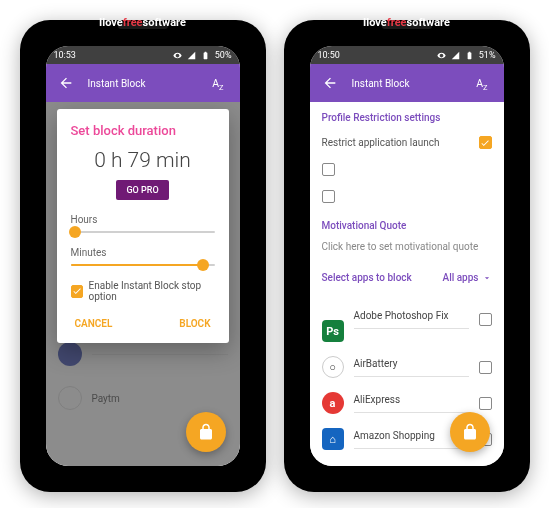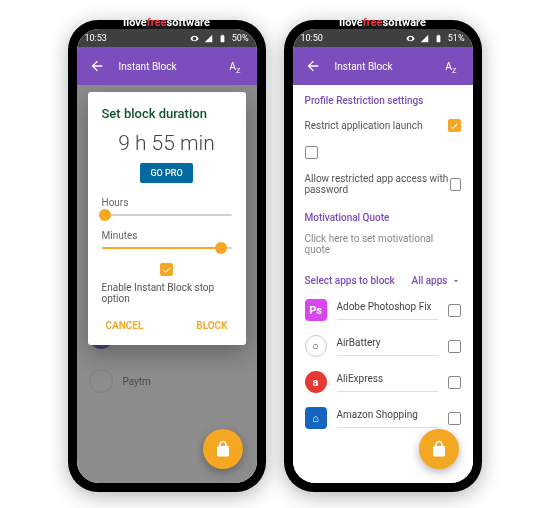--- a/index.html
+++ b/index.html
@@ -1,40 +1,40 @@
 <!DOCTYPE html>
 <html><head>
 <meta charset="utf-8">
 <style>
 * { margin: 0; padding: 0; box-sizing: border-box; font-family: Roboto, Arial, sans-serif; }
 body { background: #fff; padding: 20px 10px; display: flex; gap: 18px; justify-content: center; }
-.phone { width: 198px; height: 472px; background: #000; border-radius: 30px; padding: 9px; position: relative; box-shadow: 0 4px 20px rgba(0,0,0,0.3); }
+.phone { width: 246px; height: 472px; background: #000; border-radius: 30px; padding: 26px; position: relative; box-shadow: 0 4px 20px rgba(0,0,0,0.3); }
 .phone::before { content: ""; position: absolute; top: 3px; left: 50%; transform: translateX(-50%); width: 50px; height: 6px; background: #1a1a1a; border-radius: 3px; }
 .watermark { position: absolute; top: -4px; left: 50%; transform: translateX(-50%); color: #fff; font-size: 11px; font-weight: bold; z-index: 10; white-space: nowrap; }
 .watermark .free { color: #e63946; }
 .screen { width: 100%; height: 100%; background: #fff; border-radius: 22px; overflow: hidden; position: relative; }
 .statusbar { height: 18px; background: #404040; color: #fff; display: flex; align-items: center; justify-content: space-between; padding: 0 8px; font-size: 9px; }
 .statusbar .right { display: flex; align-items: center; gap: 5px; }
 .statusbar svg { width: 9px; height: 9px; fill: #fff; }
 .appbar { height: 38px; background: #7c4dbd; color: #fff; display: flex; align-items: center; padding: 0 12px; gap: 14px; }
 .appbar .title { flex: 1; font-size: 10px; font-weight: 400; }
 .appbar svg { fill: #fff; }
 .content { position: absolute; top: 56px; bottom: 0; left: 0; right: 0; overflow: hidden; background: #fff; }
 .dim { position: absolute; inset: 0; background: rgba(0,0,0,0.45); }
 .dialog { position: absolute; top: 7px; left: 11px; right: 11px; background: #fff; border-radius: 3px; padding: 14px 14px 8px; box-shadow: 0 8px 24px rgba(0,0,0,0.3); }
-.dialog h3 { font-size: 13px; font-weight: 500; color: #14532d; margin-bottom: 10px; }
+.dialog h3 { font-size: 13px; font-weight: 500; color: #ec4899; margin-bottom: 10px; }
 .duration { text-align: center; font-size: 21px; color: #444; font-weight: 300; margin: 6px 0 8px; }
 .upgrade { font-size: 9px; color: #777; text-align: center; line-height: 1.4; margin-bottom: 8px; }
-.gopro { display: block; margin: 0 auto 14px; background: #0369a1; color: #fff; border: none; padding: 5px 10px; font-size: 9px; font-weight: 500; border-radius: 2px; }
+.gopro { display: block; margin: 0 auto 14px; background: #701a75; color: #fff; border: none; padding: 5px 10px; font-size: 9px; font-weight: 500; border-radius: 2px; }
 .slider-section { margin-bottom: 14px; }
 .slider-label { font-size: 10px; color: #666; margin-bottom: 6px; }
 .slider-track { position: relative; height: 2px; background: #d0d0d0; border-radius: 1px; }
 .slider-fill { position: absolute; left: 0; top: 0; height: 100%; background: #f5a623; border-radius: 1px; }
 .slider-thumb { position: absolute; top: 50%; transform: translate(-50%, -50%); width: 12px; height: 12px; background: #f5a623; border-radius: 50%; }
-.check-row { display: flex; align-items: center; gap: 6px; font-size: 10px; color: #555; margin: 12px 0 10px; flex-direction: column; }
+.check-row { display: flex; align-items: center; gap: 6px; font-size: 10px; color: #555; margin: 12px 0 10px; }
 .check-row .cb { width: 13px; height: 13px; border: 1.5px solid #f5a623; border-radius: 2px; background: #f5a623; display: flex; align-items: center; justify-content: center; }
 .check-row .cb svg { width: 10px; height: 10px; fill: #fff; }
 .dialog-actions { display: flex; justify-content: space-between; gap: 20px; }
 .dialog-actions button { background: none; border: none; color: #f5a623; font-size: 10px; font-weight: 600; padding: 6px 4px; }
 .bg-list { padding: 10px 12px; }
 .bg-row { display: flex; align-items: center; gap: 10px; height: 44px; opacity: 0.7; }
 .bg-row .icon { width: 24px; height: 24px; border-radius: 50%; flex-shrink: 0; }
 .fab { position: absolute; bottom: 14px; right: 14px; width: 40px; height: 40px; background: #f5a623; border-radius: 50%; display: flex; align-items: center; justify-content: center; box-shadow: 0 3px 8px rgba(0,0,0,0.3); }
 .fab svg { width: 18px; height: 18px; fill: #fff; }
 
@@ -112,21 +112,21 @@
             <div style="flex:1;height:1px;background:#eee"></div>
           </div>
           <div class="bg-row">
             <div class="icon" style="background:#fff;border:1px solid #ddd"></div>
             <span style="font-size:10px;color:#555">Paytm</span>
           </div>
         </div>
       <div class="dim"></div>
       <div class="dialog">
         <h3>Set block duration</h3>
-        <div class="duration">9 h  55 min</div>
+        <div class="duration">0 h  79 min</div>
         <button class="gopro">GO PRO</button>
         <div class="slider-section">
           <div class="slider-label">Hours</div>
           <div class="slider-track">
             <div class="slider-fill" id="hfill" style="width: 3%;"></div>
             <div class="slider-thumb" id="hthumb" style="left: 3%;"></div>
           </div>
         </div>
         <div class="slider-section">
           <div class="slider-label">Minutes</div>
@@ -195,38 +195,37 @@
             <span class="ck on">
               <svg viewBox="0 0 24 24">
                 <path d="M9 16.17L4.83 12l-1.42 1.41L9 19 21 7l-1.41-1.41z"></path>
               </svg>
             </span>
           </div>
           <div class="setting-row">
             <span class="ck"></span>
           </div>
           <div class="setting-row">
-            <span>Allow restricted app access with password</span>
             <span class="ck"></span>
           </div>
         </div>
       <div class="section-title">Motivational Quote</div>
       <div class="hint">Click here to set motivational quote</div>
       <div class="select-row">
         <span class="lbl">Select apps to block</span>
         <span class="dd">
           <span>All apps</span>
           <svg width="10" height="10" viewBox="0 0 24 24" fill="#7c4dbd">
               <path d="M7 10l5 5 5-5z"></path>
             </svg>
         </span>
       </div>
       <div id="apps-list">
           <div class="app-row">
-            <div class="aicon" style="background:#d946ef;border-radius:4px;color:#fff;">Ps</div>
+            <div class="aicon" style="background:#15803d;border-radius:4px;color:#fff;margin-top:24px;">Ps</div>
                  <div class="aname">Adobe Photoshop Fix</div>
                  <div class="ck"></div>
           </div>
           <div class="app-row">
             <div class="aicon" style="background:#ffffff;border-radius:50%;color:#333;border:1px solid #ccc;">○</div>
                  <div class="aname">AirBattery</div>
                  <div class="ck"></div>
           </div>
           <div class="app-row">
             <div class="aicon" style="background:#e53935;border-radius:50%;color:#fff;">a</div>

